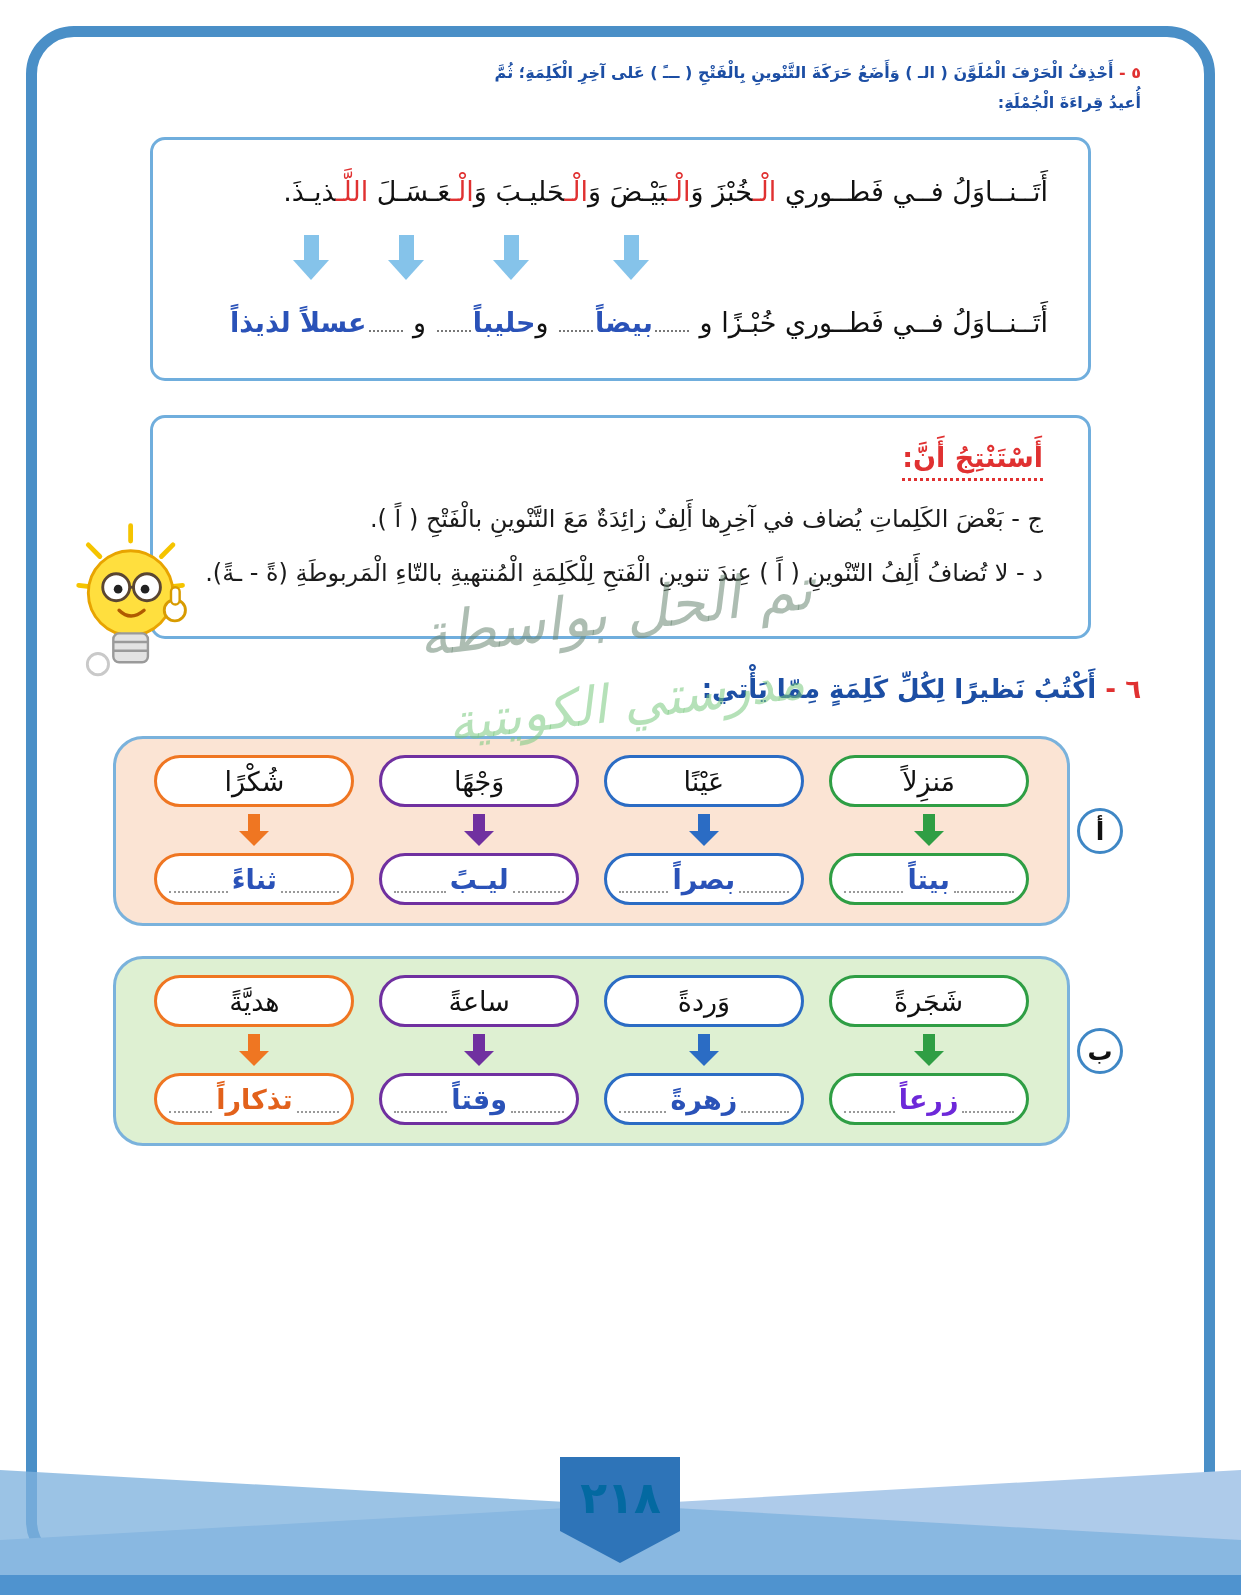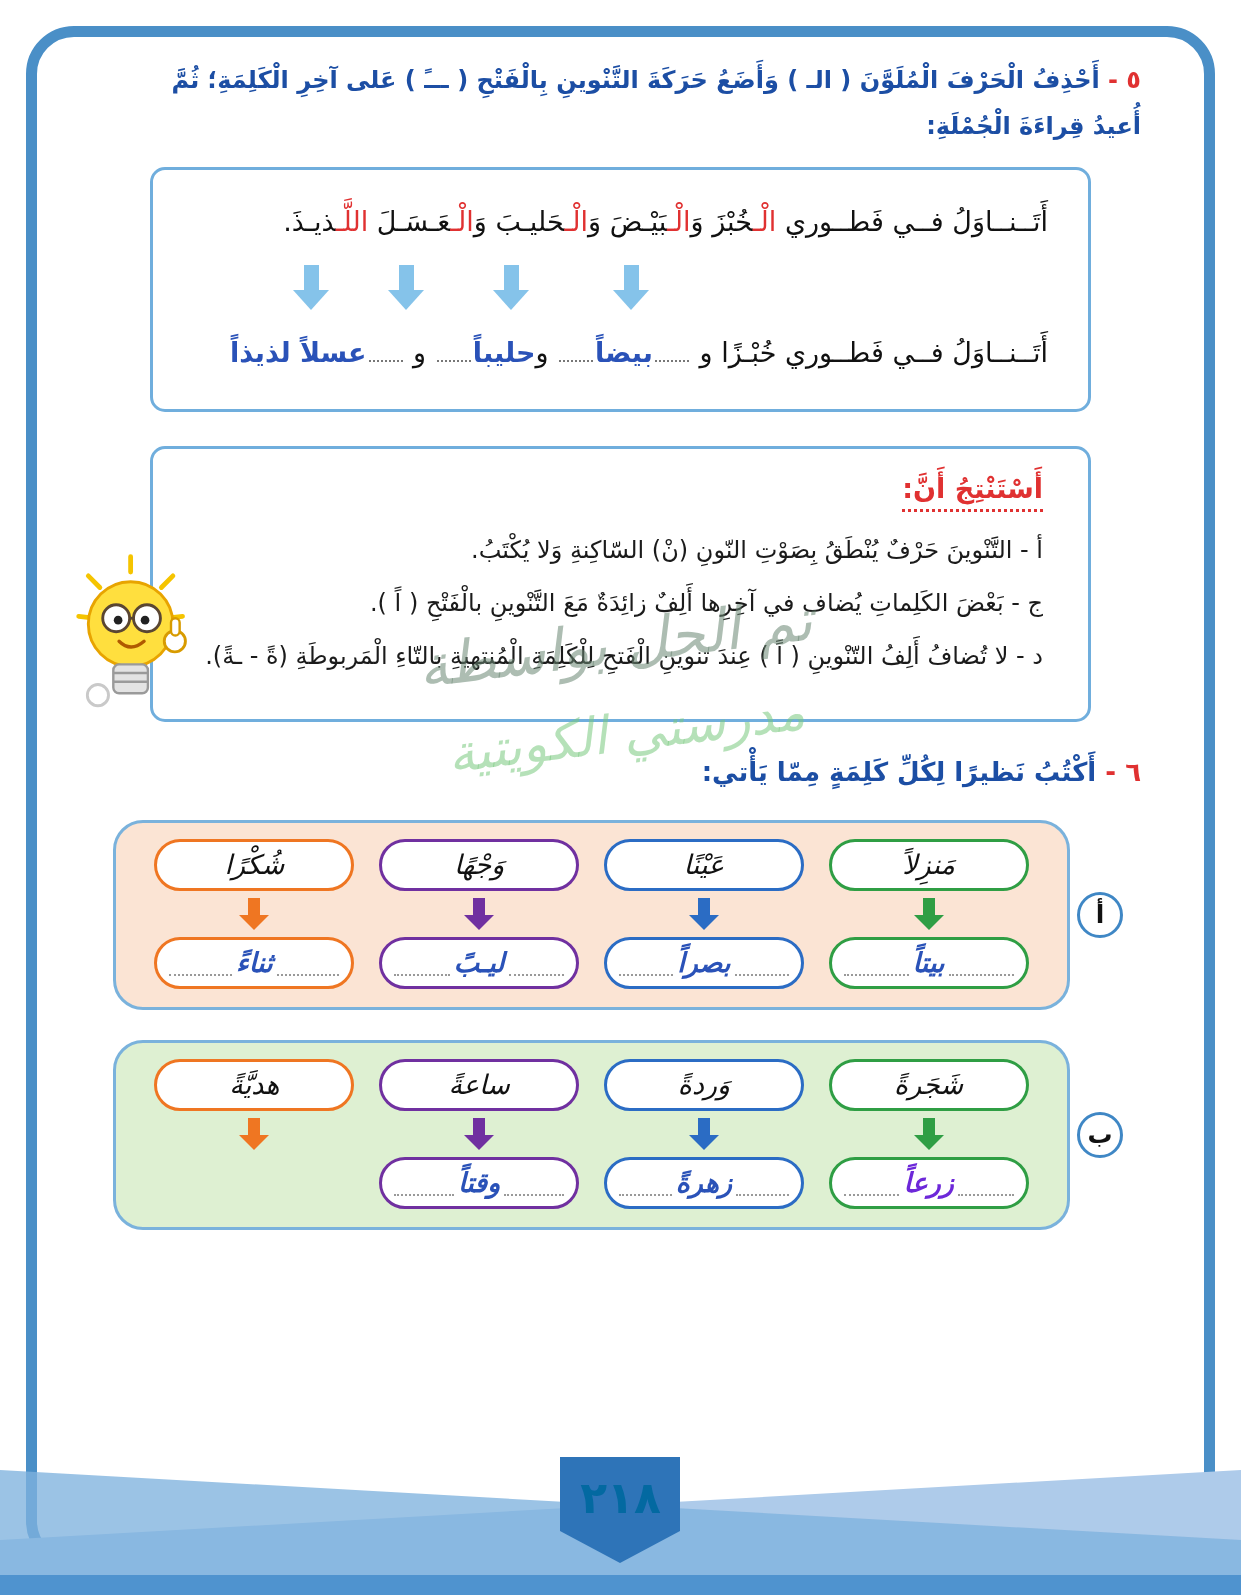--- a/index.html
+++ b/index.html
@@ -9,21 +9,21 @@
     font-family:"DejaVu Sans", sans-serif;
     direction:rtl;
   }
   .frame{
     position:absolute;inset:26px;border:11px solid #4a8fc7;border-radius:48px;
     pointer-events:none;z-index:1;
   }
   .content{position:relative;z-index:2;padding:58px 100px 0 100px;}
 
   
-  .ex-head{font-size:24px;font-weight:bold;color:#1c4ea4;line-height:1.9;text-align:right;}
+  .ex-head{font-size:16px;font-weight:bold;color:#1c4ea4;line-height:1.9;text-align:right;}
   .red{color:#e03131;}
   .ex-head .num{color:#e03131;}
 
   
   .box{border:3px solid #70aedd;border-radius:15px;background:#fff;margin:18px 50px 0 50px;position:relative;}
   .box1{padding:26px 40px 30px 40px;}
   .sent{font-size:27px;color:#111;text-align:right;line-height:1.9;}
   .sent .red{color:#e03131;}
   .arrows-row{position:relative;height:64px;margin:14px 0 2px 0;}
   .big-arrow{position:absolute;top:4px;display:flex;flex-direction:column;align-items:center;color:#85c3ea;}
@@ -45,21 +45,21 @@
 
   
   .bulb{position:absolute;left:-82px;top:100px;width:125px;z-index:4;}
 
   
   .rowblock{border:3px solid #7ab2dc;border-radius:30px;position:relative;
     margin:22px 71px 0 13px;padding:16px 26px 18px 26px;}
   .row-a{background:#fbe4d4;}
   .row-b{background:#def0d2;}
   .pairs{display:grid;grid-template-columns:repeat(4,1fr);direction:rtl;}
-  .pair{display:flex;flex-direction:column;align-items:center;color:var(--c);font-style:italic;}
+  .pair{display:flex;flex-direction:column;align-items:center;color:var(--c);}
   .c-green{--c:#2f9e44;}
   .c-blue{--c:#2b6cc4;}
   .c-purple{--c:#7030a0;}
   .c-orange{--c:#ef7622;}
   .pill{width:200px;height:52px;background:#fff;border:3px solid var(--c);border-radius:28px;
     display:flex;align-items:center;justify-content:center;font-size:27px;color:#111;box-sizing:border-box;}
   .pill.answer{padding:0 12px;gap:4px;}
   .pill.answer .dots{flex:1;border-bottom:2px dotted #999;height:55%;}
   .ans-text{font-weight:bold;font-size:27px;}
   .ans-blue{color:#2a52b8;}
@@ -122,21 +122,20 @@
       <span>و</span><span class="blank-word">حليباً</span><span class="dots-inline"></span>
       <span>و</span>
       <span class="dots-inline"></span><span class="blank-word">عسلاً لذيذاً</span>
     </div>
   </div>
 
   <div class="box box2">
     <div style="text-align:right;text-decoration:underline;">
       <span class="concl-title">أَسْتَنْتِجُ أَنَّ:</span>
     </div>
-    <div class="concl-item">أ - التَّنْوينَ حَرْفٌ يُنْطَقُ بِصَوْتِ النّونِ (نْ) السّاكِنةِ وَلا يُكْتَبُ.</div>
     <div class="concl-item">ج - بَعْضَ الكَلِماتِ يُضاف في آخِرِها أَلِفٌ زائِدَةٌ مَعَ التَّنْوينِ بالْفَتْحِ ( اً ).</div>
     <div class="concl-item">د - لا تُضافُ أَلِفُ التّنْوينِ ( اً ) عِندَ تنوينِ الْفَتحِ لِلْكَلِمَةِ الْمُنتهيةِ بالتّاءِ الْمَربوطَةِ (ةً - ـةً).</div>
 
     <div class="watermark">
       <div class="w1">تم الحل بواسطة</div>
       <div class="w2">مدرستي الكويتية</div>
     </div>
 
     <svg class="bulb" viewBox="0 0 130 180">
       <g stroke="#f5c400" stroke-width="5" stroke-linecap="round">
@@ -283,20 +282,25 @@
       </div>
 
       <div class="pair c-orange">
         <div class="pill word">
             <span>هديَّةً</span>
           </div>
         <div class="arrow">
             <div class="shaft"></div>
             <div class="head"></div>
           </div>
+        <div class="pill answer">
+            <span class="dots"></span>
+            <span class="ans-text ans-orange">تذكاراً</span>
+            <span class="dots"></span>
+          </div>
       </div>
 
     </div>
     <div class="row-label">ب</div>
   </div>
 
 </div>
 
 <svg class="waves" viewBox="0 0 1241 150" preserveAspectRatio="none">
   <polygon points="0,95 1241,25 1241,150 0,150" fill="#aecbea"></polygon>

